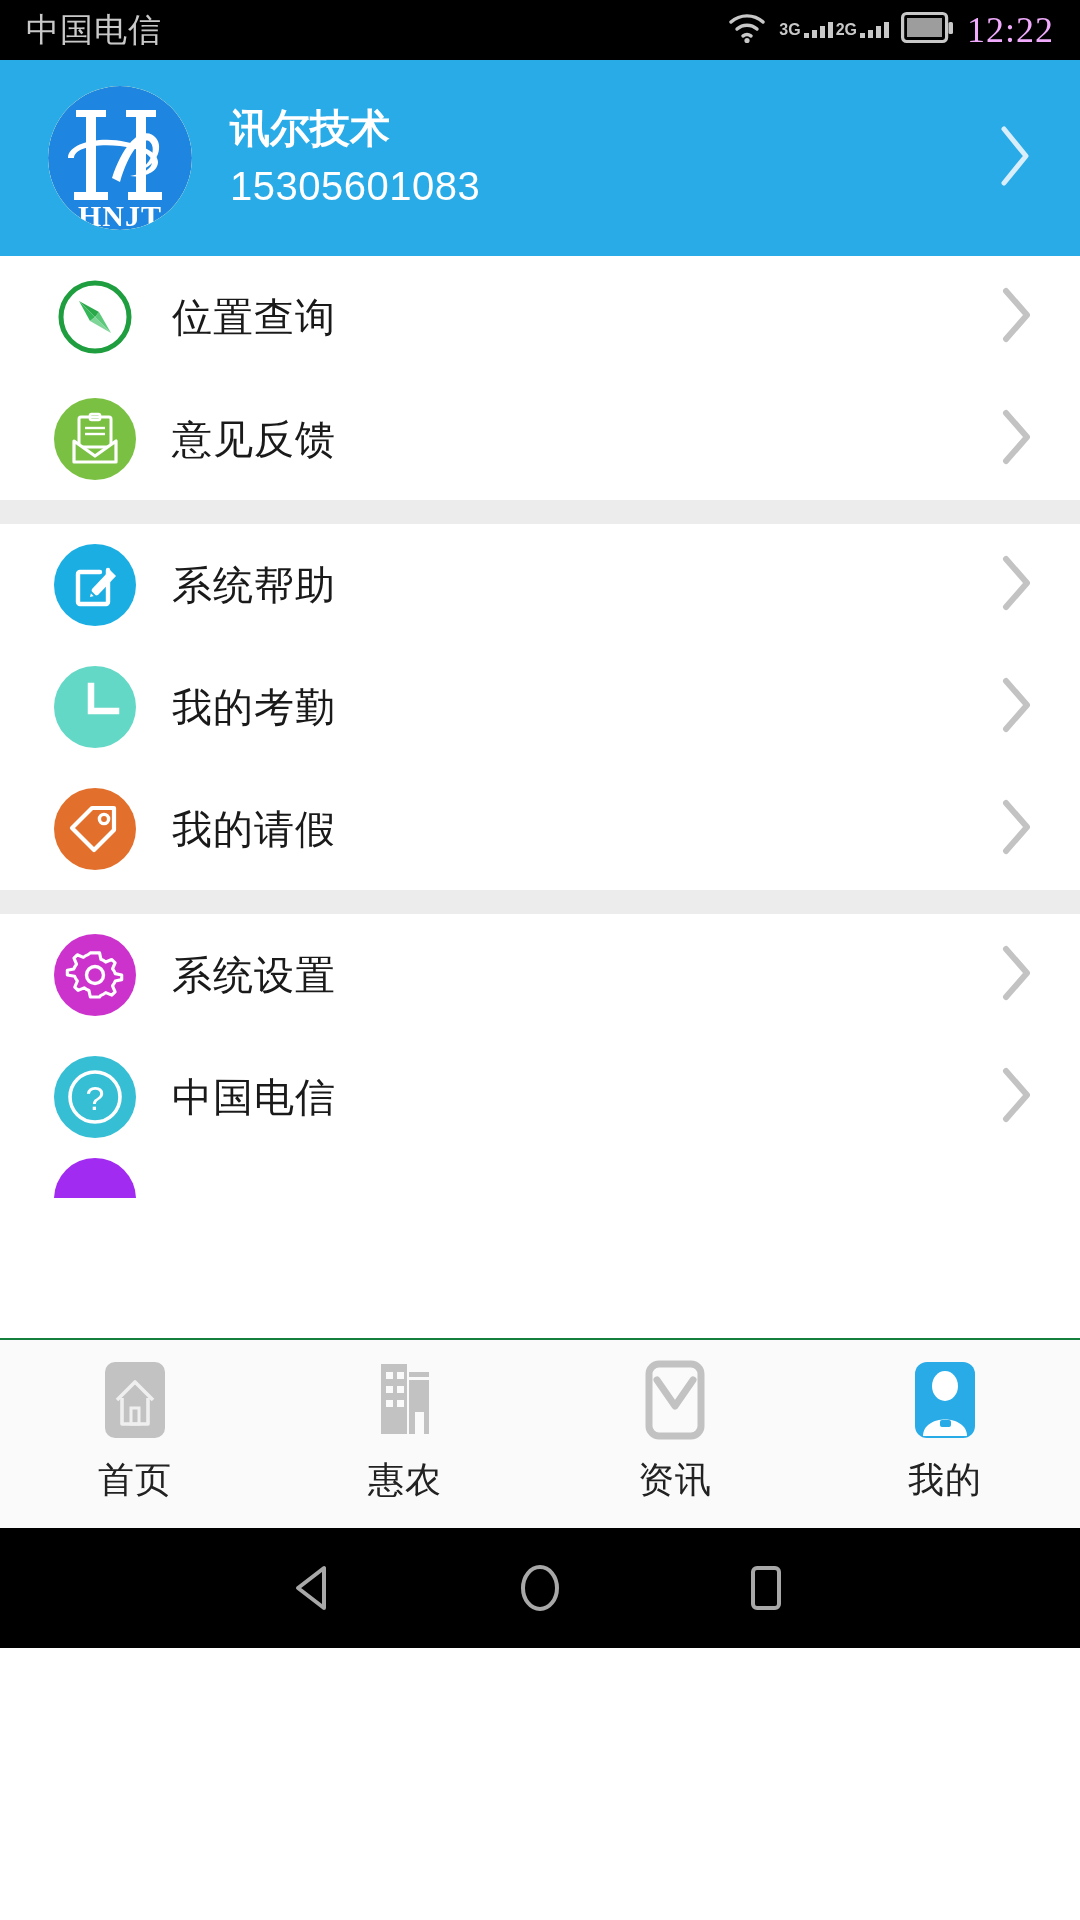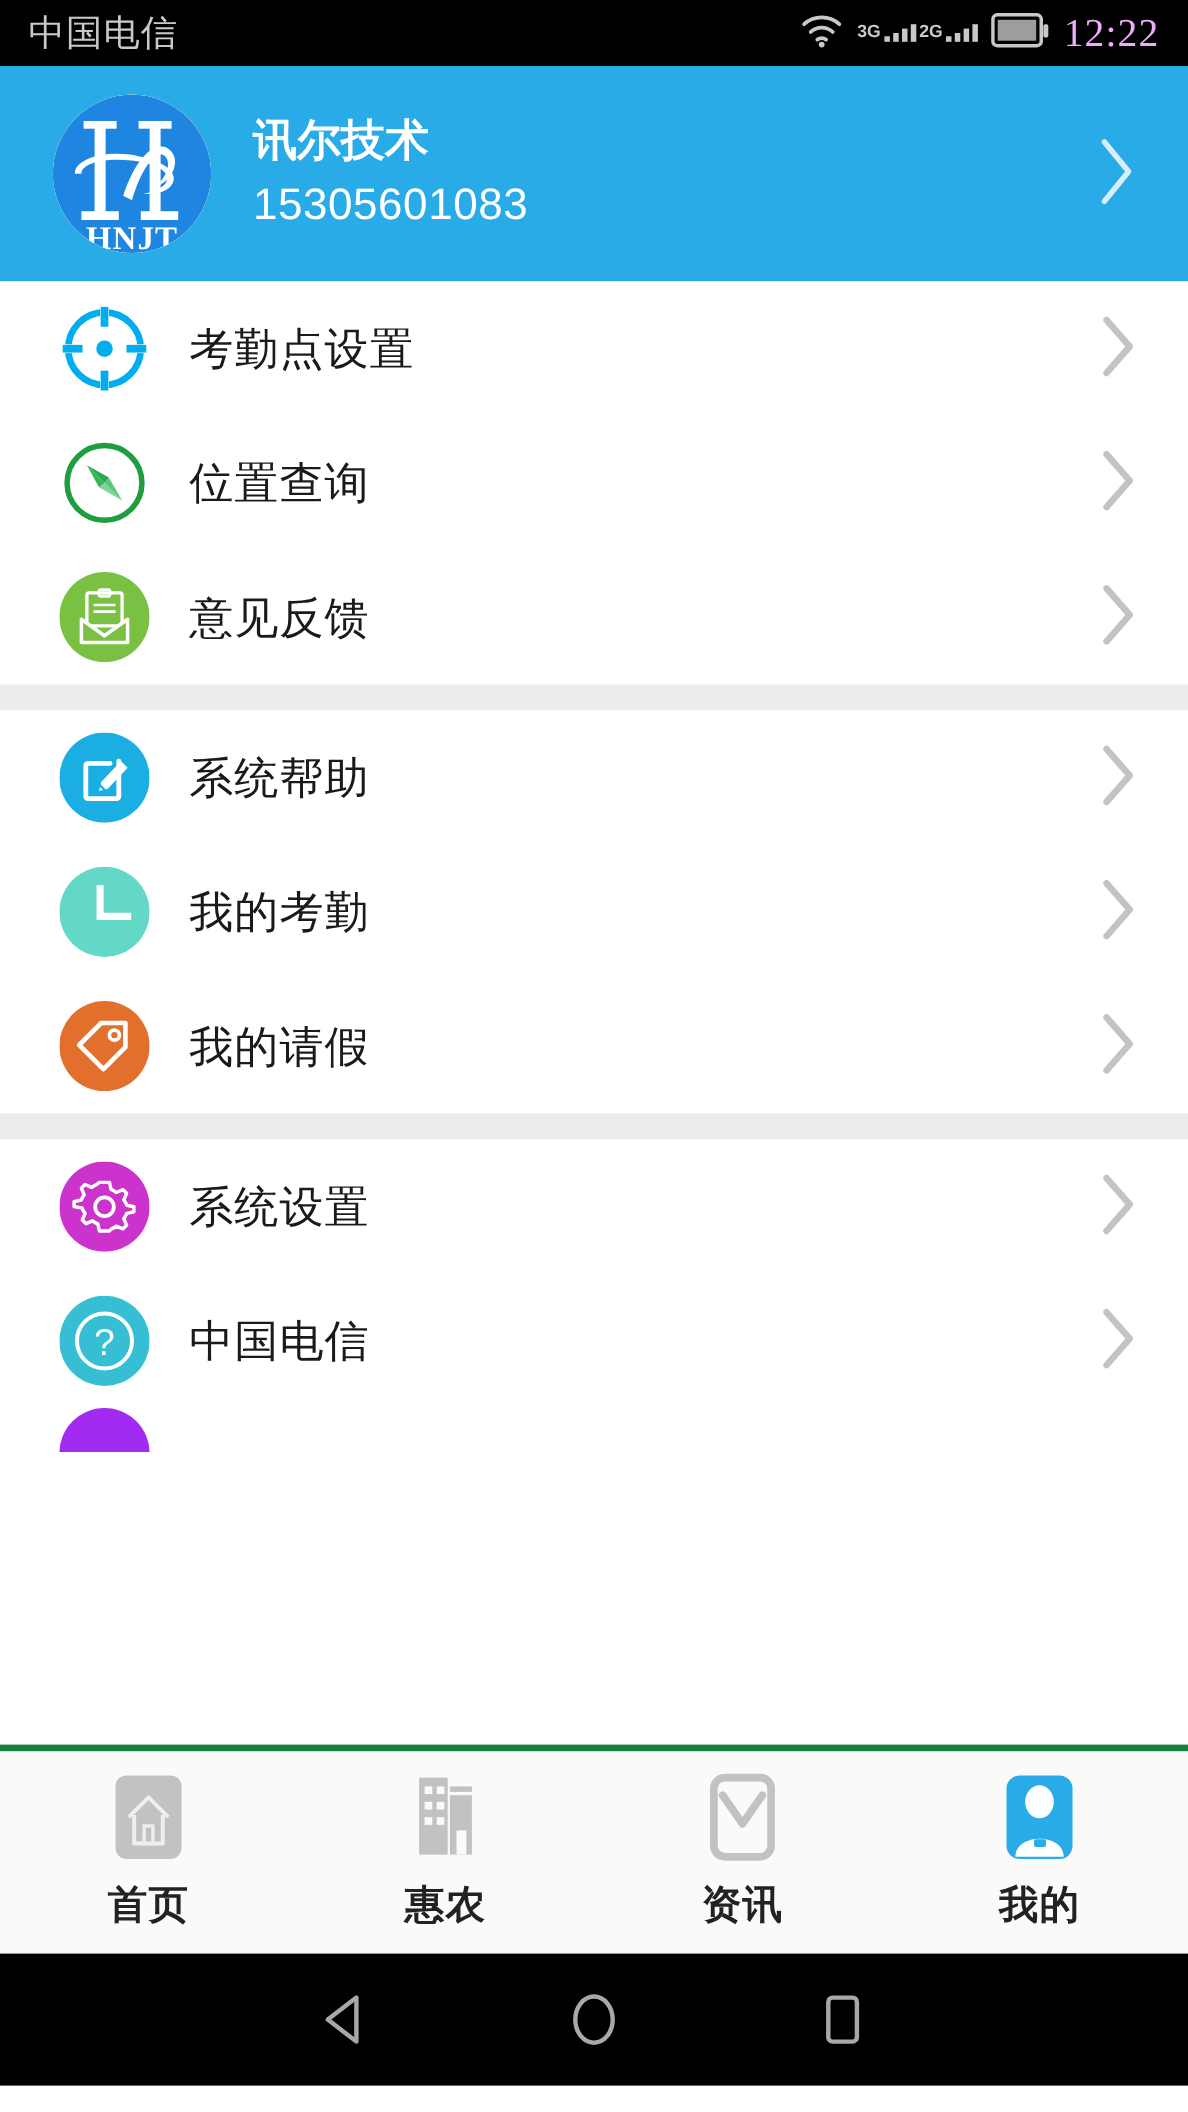--- a/index.html
+++ b/index.html
@@ -2,21 +2,21 @@
 <html><head>
 <meta charset="utf-8">
 <style>
   * { margin:0; padding:0; box-sizing:border-box; }
   html, body {
     width:1080px; height:1920px;
     background:#ffffff;
     font-family:"Liberation Sans","DejaVu Sans",sans-serif;
     overflow:hidden;
   }
-  .phone { position:relative; width:1080px; height:1896px; background:#fff; }
+  .phone { position:relative; width:1080px; height:1648px; background:#fff; }
 
   
   .statusbar {
     height:60px; background:#000; color:#c8c8c8;
     display:flex; align-items:center; justify-content:space-between;
     padding:0 26px;
   }
   .carrier { font-size:33px; letter-spacing:1px; color:#c9c9c9; }
   .status-right { display:flex; align-items:center; gap:12px; }
   .clock { font-size:36px; color:#f0abfc; letter-spacing:1px;font-family:Liberation Serif, serif; }
@@ -50,22 +50,22 @@
     padding:0 30px 0 54px; background:#fff; position:relative;
   }
   .row .icon { width:82px; height:82px; flex:0 0 auto; position:relative; }
   .row .icon svg { display:block; }
   .row .label { margin-left:36px; font-size:40px; color:#1a1a1a; flex:1 1 auto; letter-spacing:1px; }
   .chev { flex:0 0 auto; margin-right:16px; }
 
   
   .tabbar {
     position:absolute; left:0; right:0; bottom:120px; height:190px;
-    background:#fafafa; border-top:6px solid #15803d;
-    display:flex; align-items:flex-start;font-weight:bold;
+    background:#fafafa; border-top:2px solid #15803d;
+    display:flex; align-items:flex-start;
   }
   .tab { flex:1 1 0; display:flex; flex-direction:column; align-items:center; padding-top:18px; }
   .tab .ticon { height:84px; display:flex; align-items:center; justify-content:center; }
   .tab .tlabel { margin-top:14px; font-size:36px; color:#222; letter-spacing:1px; }
 
   
   .navbar {
     position:absolute; left:0; right:0; bottom:0; height:120px; background:#000;
     display:flex; align-items:center; justify-content:center; gap:170px;
   }
@@ -146,42 +146,20 @@
       <svg width="38" height="66" viewBox="0 0 38 66">
         <polyline points="8,6 30,33 8,60" fill="none" stroke="#d8eefb" stroke-width="5" stroke-linecap="round" stroke-linejoin="round"></polyline>
       </svg>
     </span>
   </div>
 
   <div class="scroll">
 
     <div class="group">
 
-      <div class="row">
-        <span class="icon">
-          <svg width="82" height="82" viewBox="0 0 82 82">
-            <circle cx="41" cy="41" r="33" fill="none" stroke="#00AEEF" stroke-width="6"></circle>
-            <circle cx="41" cy="41" r="7.5" fill="#00AEEF"></circle>
-            <rect x="37" y="0" width="8" height="20" fill="#fff"></rect>
-            <rect x="37" y="62" width="8" height="20" fill="#fff"></rect>
-            <rect x="0" y="37" width="20" height="8" fill="#fff"></rect>
-            <rect x="62" y="37" width="20" height="8" fill="#fff"></rect>
-            <rect x="37.5" y="3" width="7" height="18" fill="#00AEEF"></rect>
-            <rect x="37.5" y="61" width="7" height="18" fill="#00AEEF"></rect>
-            <rect x="3" y="37.5" width="18" height="7" fill="#00AEEF"></rect>
-            <rect x="61" y="37.5" width="18" height="7" fill="#00AEEF"></rect>
-          </svg>
-        </span>
-        <span class="label">考勤点设置</span>
-        <span class="chev">
-          <svg width="34" height="58" viewBox="0 0 34 58">
-              <polyline points="6,5 27,29 6,53" fill="none" stroke="#c3c3c3" stroke-width="6" stroke-linecap="round" stroke-linejoin="round"></polyline>
-            </svg>
-        </span>
-      </div>
 
       <div class="row">
         <span class="icon">
           <svg width="82" height="82" viewBox="0 0 82 82">
             <circle cx="41" cy="41" r="34" fill="none" stroke="#1E9E3E" stroke-width="5"></circle>
             <polygon points="25,25 45,36 41,41" fill="#2BA84A"></polygon>
             <polygon points="25,25 41,41 36,45" fill="#35B657"></polygon>
             <polygon points="57,57 41,41 45,36" fill="#3FBF63" opacity="0.85"></polygon>
             <polygon points="57,57 36,45 41,41" fill="#5FCB7E" opacity="0.8"></polygon>
           </svg>

